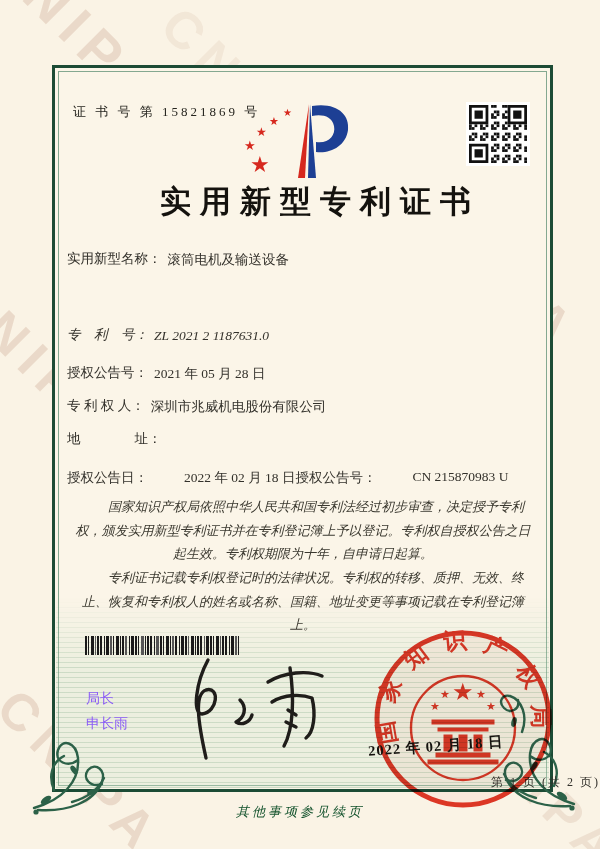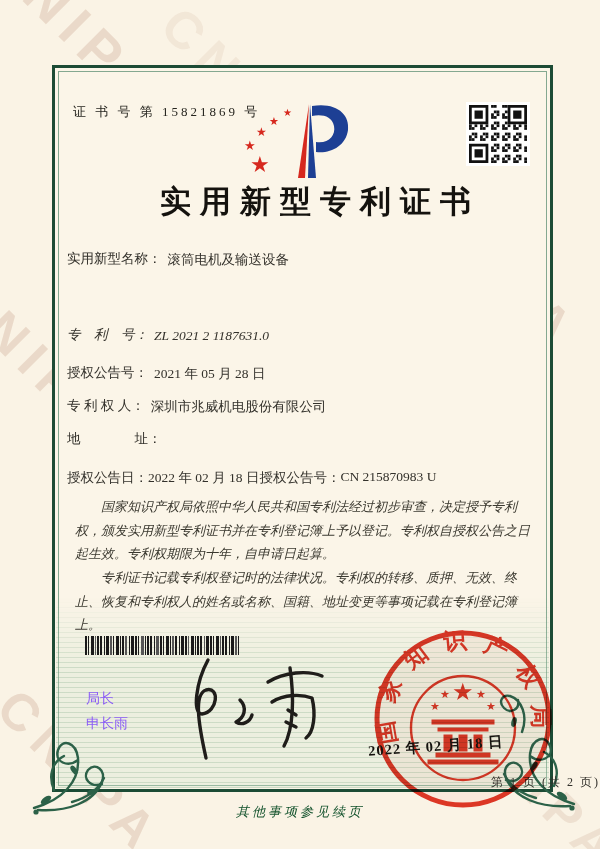--- a/index.html
+++ b/index.html
@@ -33,23 +33,23 @@
   .cert-no{position:absolute; left:73px; top:103px; font-size:13px; letter-spacing:3px; color:#26251f; z-index:4;}
   .logo{position:absolute; left:236px; top:98px; z-index:4;}
   .qr{position:absolute; left:466px; top:102px; z-index:4; background:#fff; padding:3px;}
   .title{
     position:absolute; left:0; top:181px; width:600px; text-align:center;
     font-size:31px; font-weight:bold; letter-spacing:9px; color:#14120e; z-index:4; margin:0;padding-left:20px;
   }
   .row{position:absolute; left:67px; width:455px; font-size:13.5px; color:#33312b; z-index:4; display:flex;}
   .row .lbl{flex:0 0 auto; white-space:pre;}
   .row .val{margin-left:6px; max-width:362px; line-height:1.55;}
-  .grant-pair{display:flex;}
+  .grant-pair{display:flex;gap:36px;}
   .paras{position:absolute; left:75px; top:495px; width:456px; z-index:4;}
-  .paras p{margin:0; font-size:13px; line-height:1.82; text-indent:2em; color:#3a382f; font-style:italic;}
+  .paras p{margin:0; font-size:13px; line-height:1.82; text-indent:2em; color:#3a382f; font-style:italic;text-align:center;}
   .barcode{position:absolute; left:85px; top:636px; z-index:4;}
   .signer{position:absolute; left:86px; top:686px; z-index:4; font-size:14px; font-weight:400; color:#8b5cf6; line-height:1.8; font-family:"Liberation Sans", sans-serif;}
   .signature{position:absolute; left:172px; top:652px; z-index:4;}
   .seal{position:absolute; left:372px; top:628px; z-index:5; opacity:0.94; mix-blend-mode:multiply;}
   .seal-date{
     position:absolute; left:368px; top:737px; z-index:6; font-size:14.5px; color:#15130f;
     letter-spacing:1px; transform:rotate(-4deg); white-space:nowrap; font-weight:600;
   }
   .page-num{position:absolute; left:0; top:774px; width:600px; text-align:right; font-size:12px; color:#33312b; z-index:4; letter-spacing:2px;}
   .cont-note{position:absolute; left:0; top:803px; width:600px; text-align:center; font-size:13px; color:#14532d; z-index:4; letter-spacing:3px; font-style:italic;}

